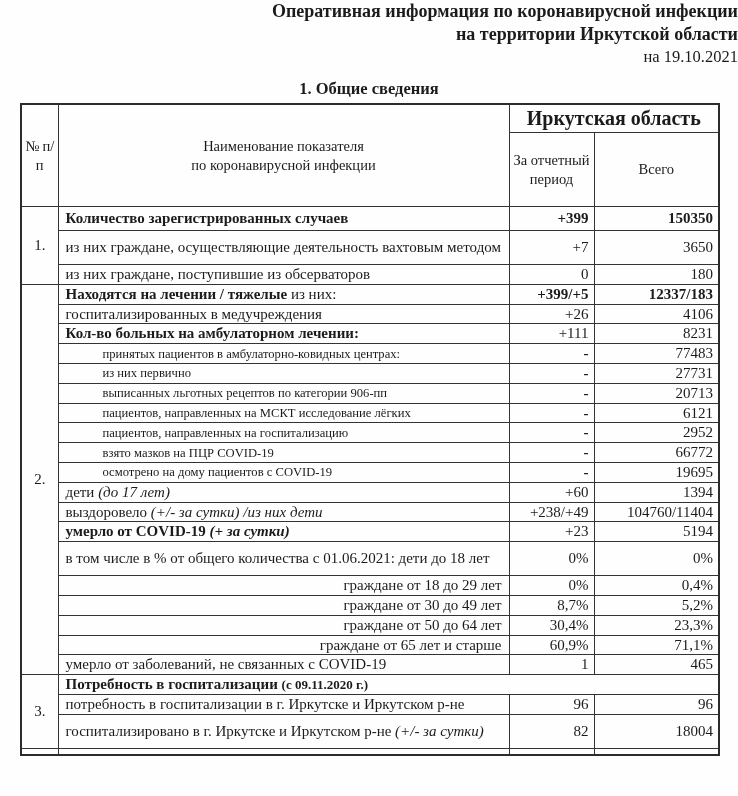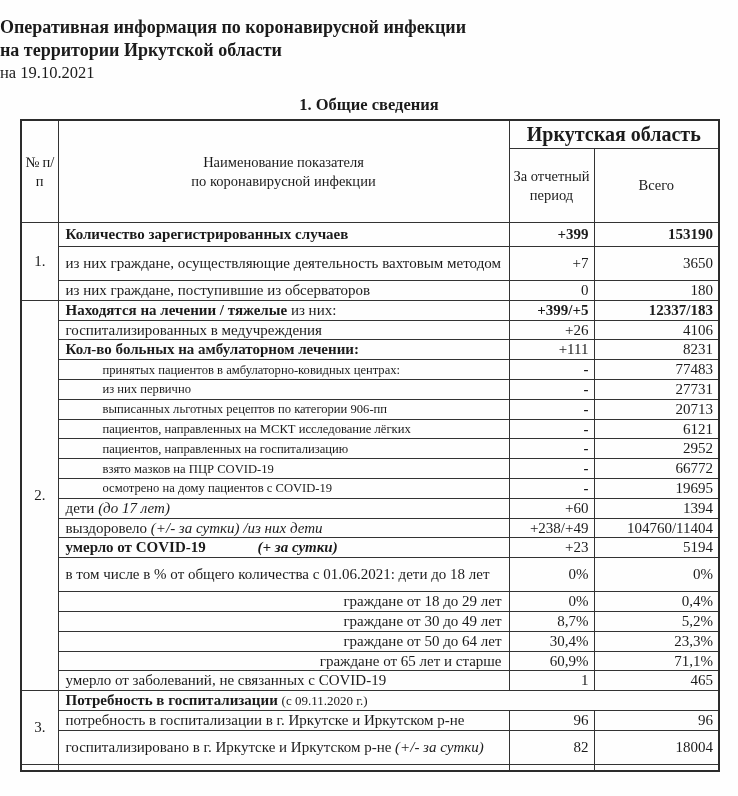--- a/index.html
+++ b/index.html
@@ -1,21 +1,21 @@
 <!DOCTYPE html>
 <html><head>
 <meta charset="utf-8">
 <style>
   html, body { margin:0; padding:0; background:#e8e8e8; }
   .page {
     width:738px; height:796px; background:#fefefe; overflow:hidden;
     position:relative; box-sizing:border-box;
     font-family:"Liberation Serif","DejaVu Serif",serif; color:#1b1b1b;
   }
-  .title-block { text-align:left; padding-top:16px; }
+  .title-block { text-align:right; }
   .title-line { font-weight:bold; font-size:18px; line-height:23px; }
   .title-date { font-weight:normal; font-size:16.5px; line-height:22px; }
   .section-heading { text-align:center; font-weight:bold; font-size:16.5px; margin-top:11px; }
 
   table.main {
     border-collapse:collapse; table-layout:fixed;
     width:698px; margin:4px 0 0 20px;
     border:2px solid #2c2c2c;
   }
   th, td { border:1.5px solid #333; box-sizing:border-box; }
@@ -30,22 +30,22 @@
   td.c-val  { text-align:right; padding:1px 5px; }
 
   tr.r      { height:19px; }
   tr.r-sm   { height:17px; }
   tr.r-sm td.c-name { font-size:12.6px;padding-left:44px; }
   tr.r-tall { height:34px; }
   tr.r-first{ height:24px; }
 
   .b  { font-weight:bold; }
   .i  { font-style:italic; }
-  .bi { font-weight:bold; font-style:italic;margin-left:48px; }
-  .sm-suffix { font-size:13px; font-weight:normal; }
+  .bi { font-weight:bold; font-style:italic; }
+  .sm-suffix { font-size:13px; font-weight:bold; }
   td.just { text-align:justify; }
   td.ta-r { text-align:right; padding-right:7px;padding-left:37px; }
   tr.partial { height:7px; }
   tr.partial td { border-bottom:none; }
 </style>
 </head>
 <body>
 
 <div class="page">
   <div class="title-block">
@@ -75,21 +75,21 @@
         <th>За отчетный период</th>
         <th>Всего</th>
       </tr>
     </thead>
     <tbody>
 
       <tr class="r-first">
         <td class="c-num" rowspan="3">1.</td>
         <td class="c-name b"><span>Количество зарегистрированных случаев</span></td>
         <td class="c-val b">+399</td>
-        <td class="c-val b">153190</td>
+        <td class="c-val b">150350</td>
       </tr>
       <tr class="r-tall">
         <td class="c-name just"><span>из них граждане, осуществляющие деятельность вахтовым методом</span></td>
         <td class="c-val">+7</td>
         <td class="c-val">3650</td>
       </tr>
       <tr class="r">
         <td class="c-name"><span>из них граждане, поступившие из обсерваторов</span></td>
         <td class="c-val">0</td>
         <td class="c-val">180</td>

